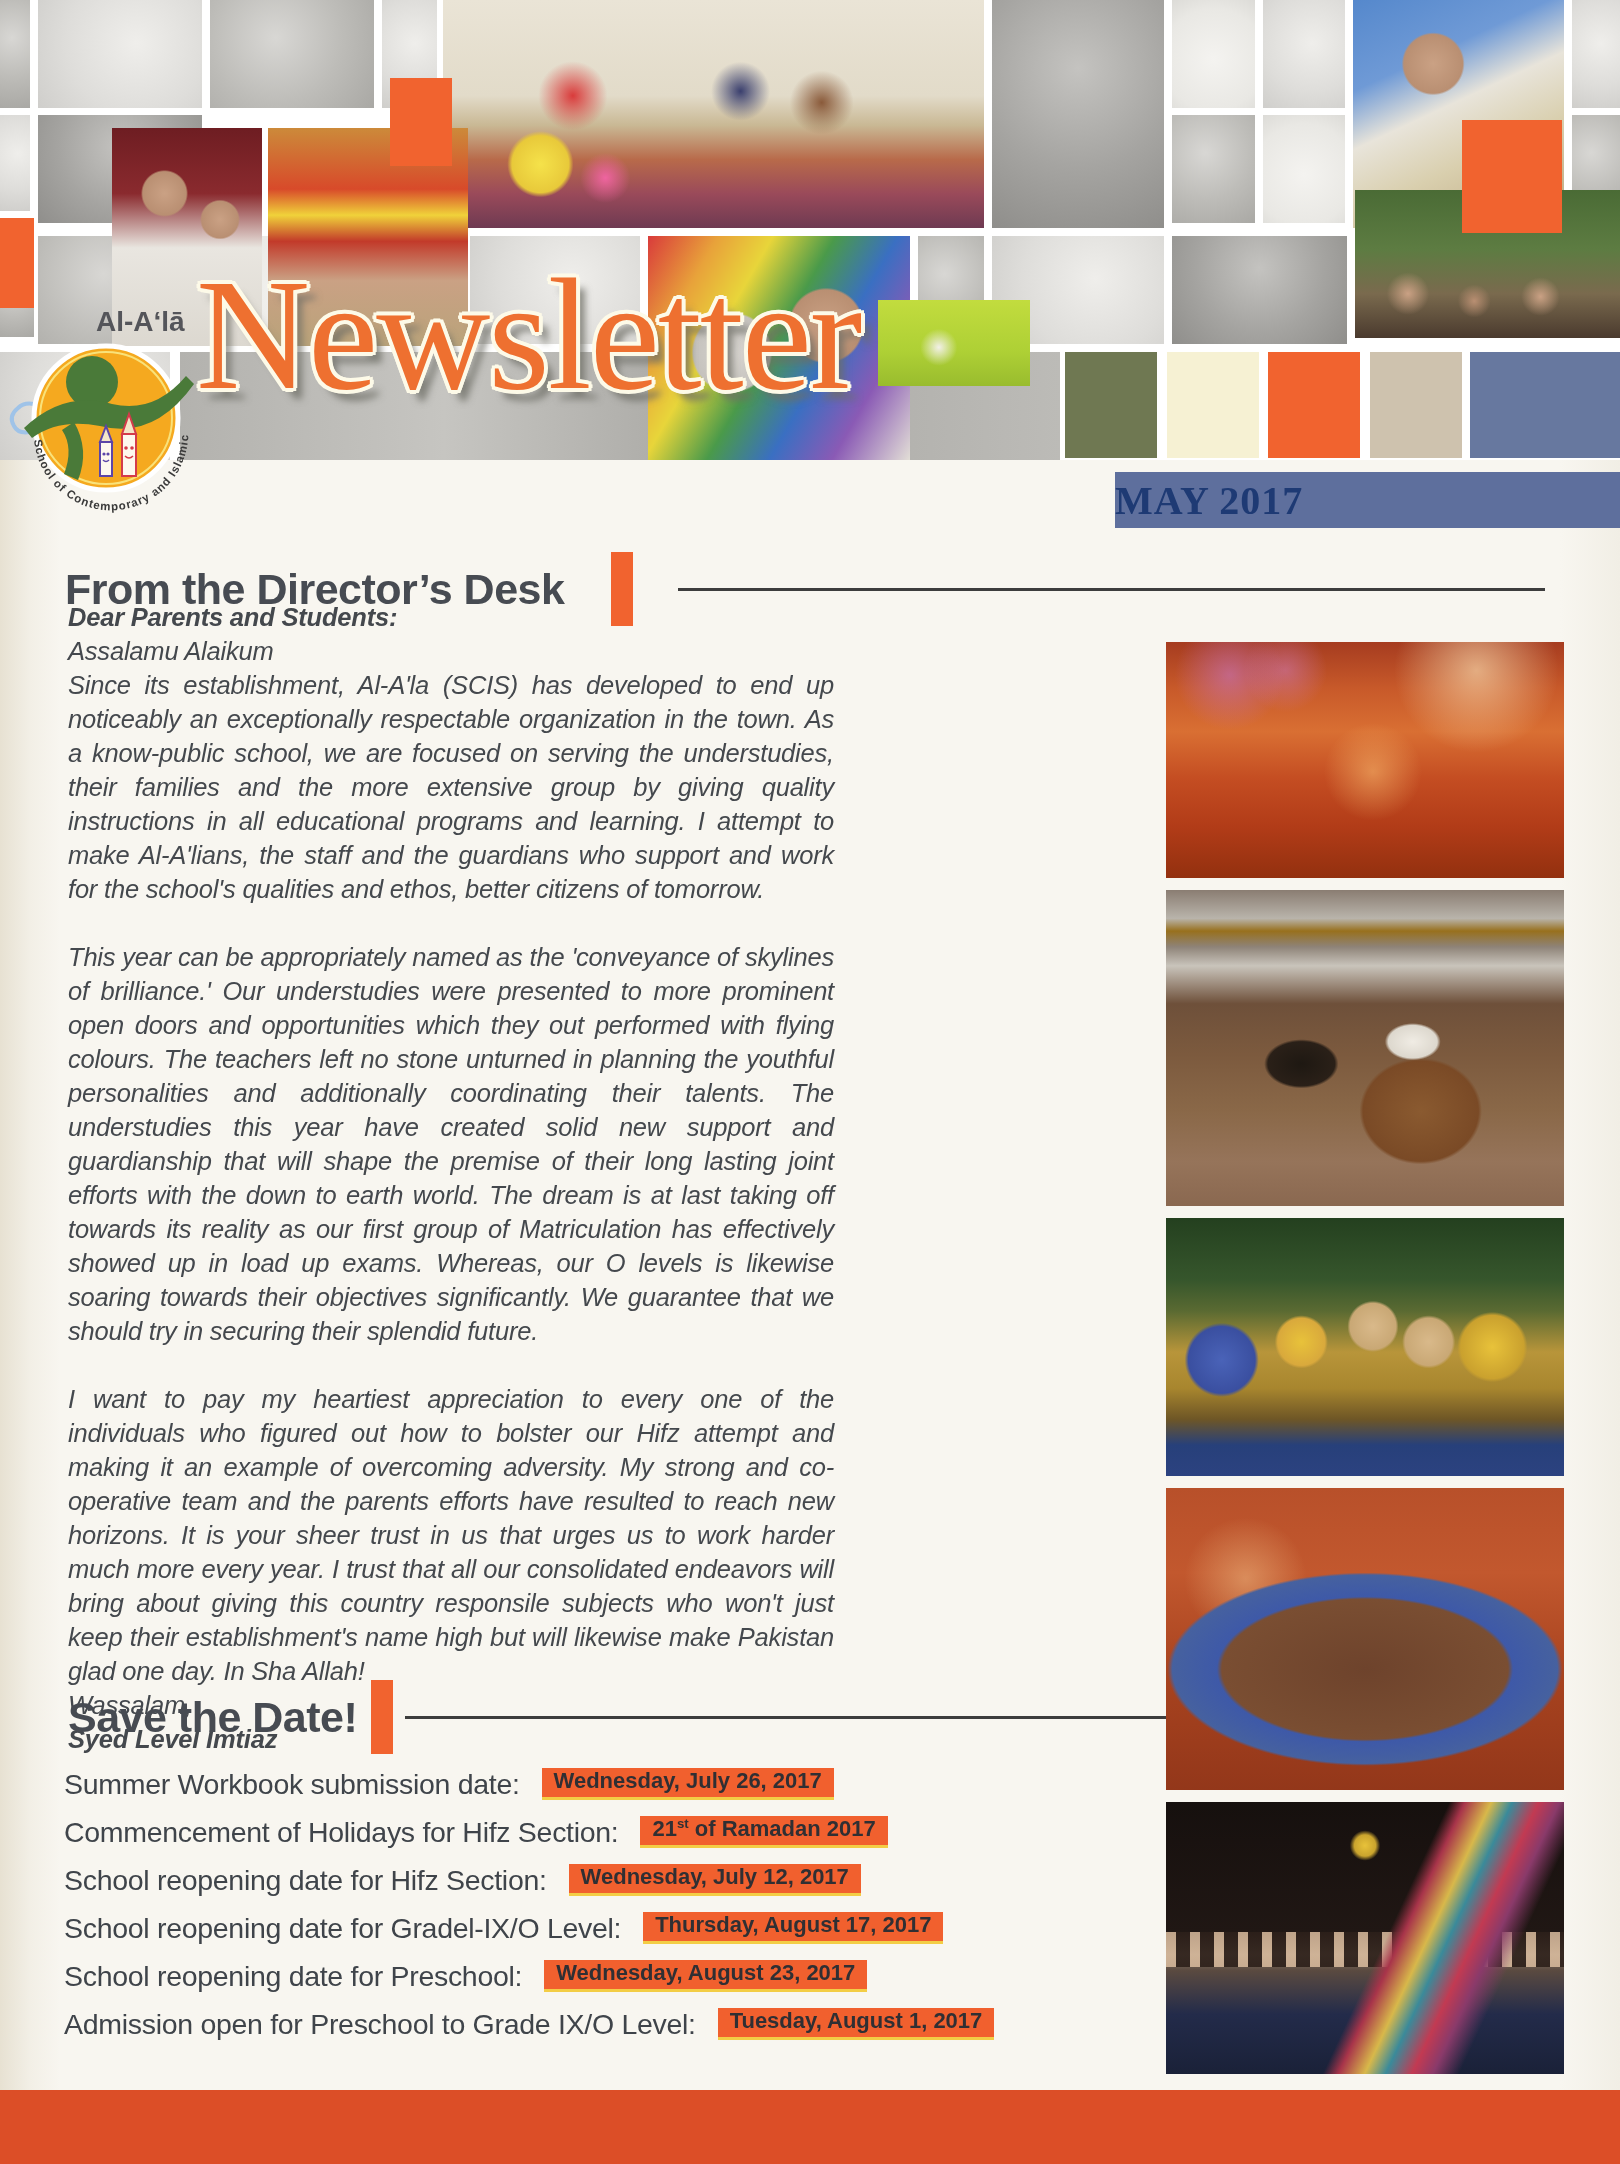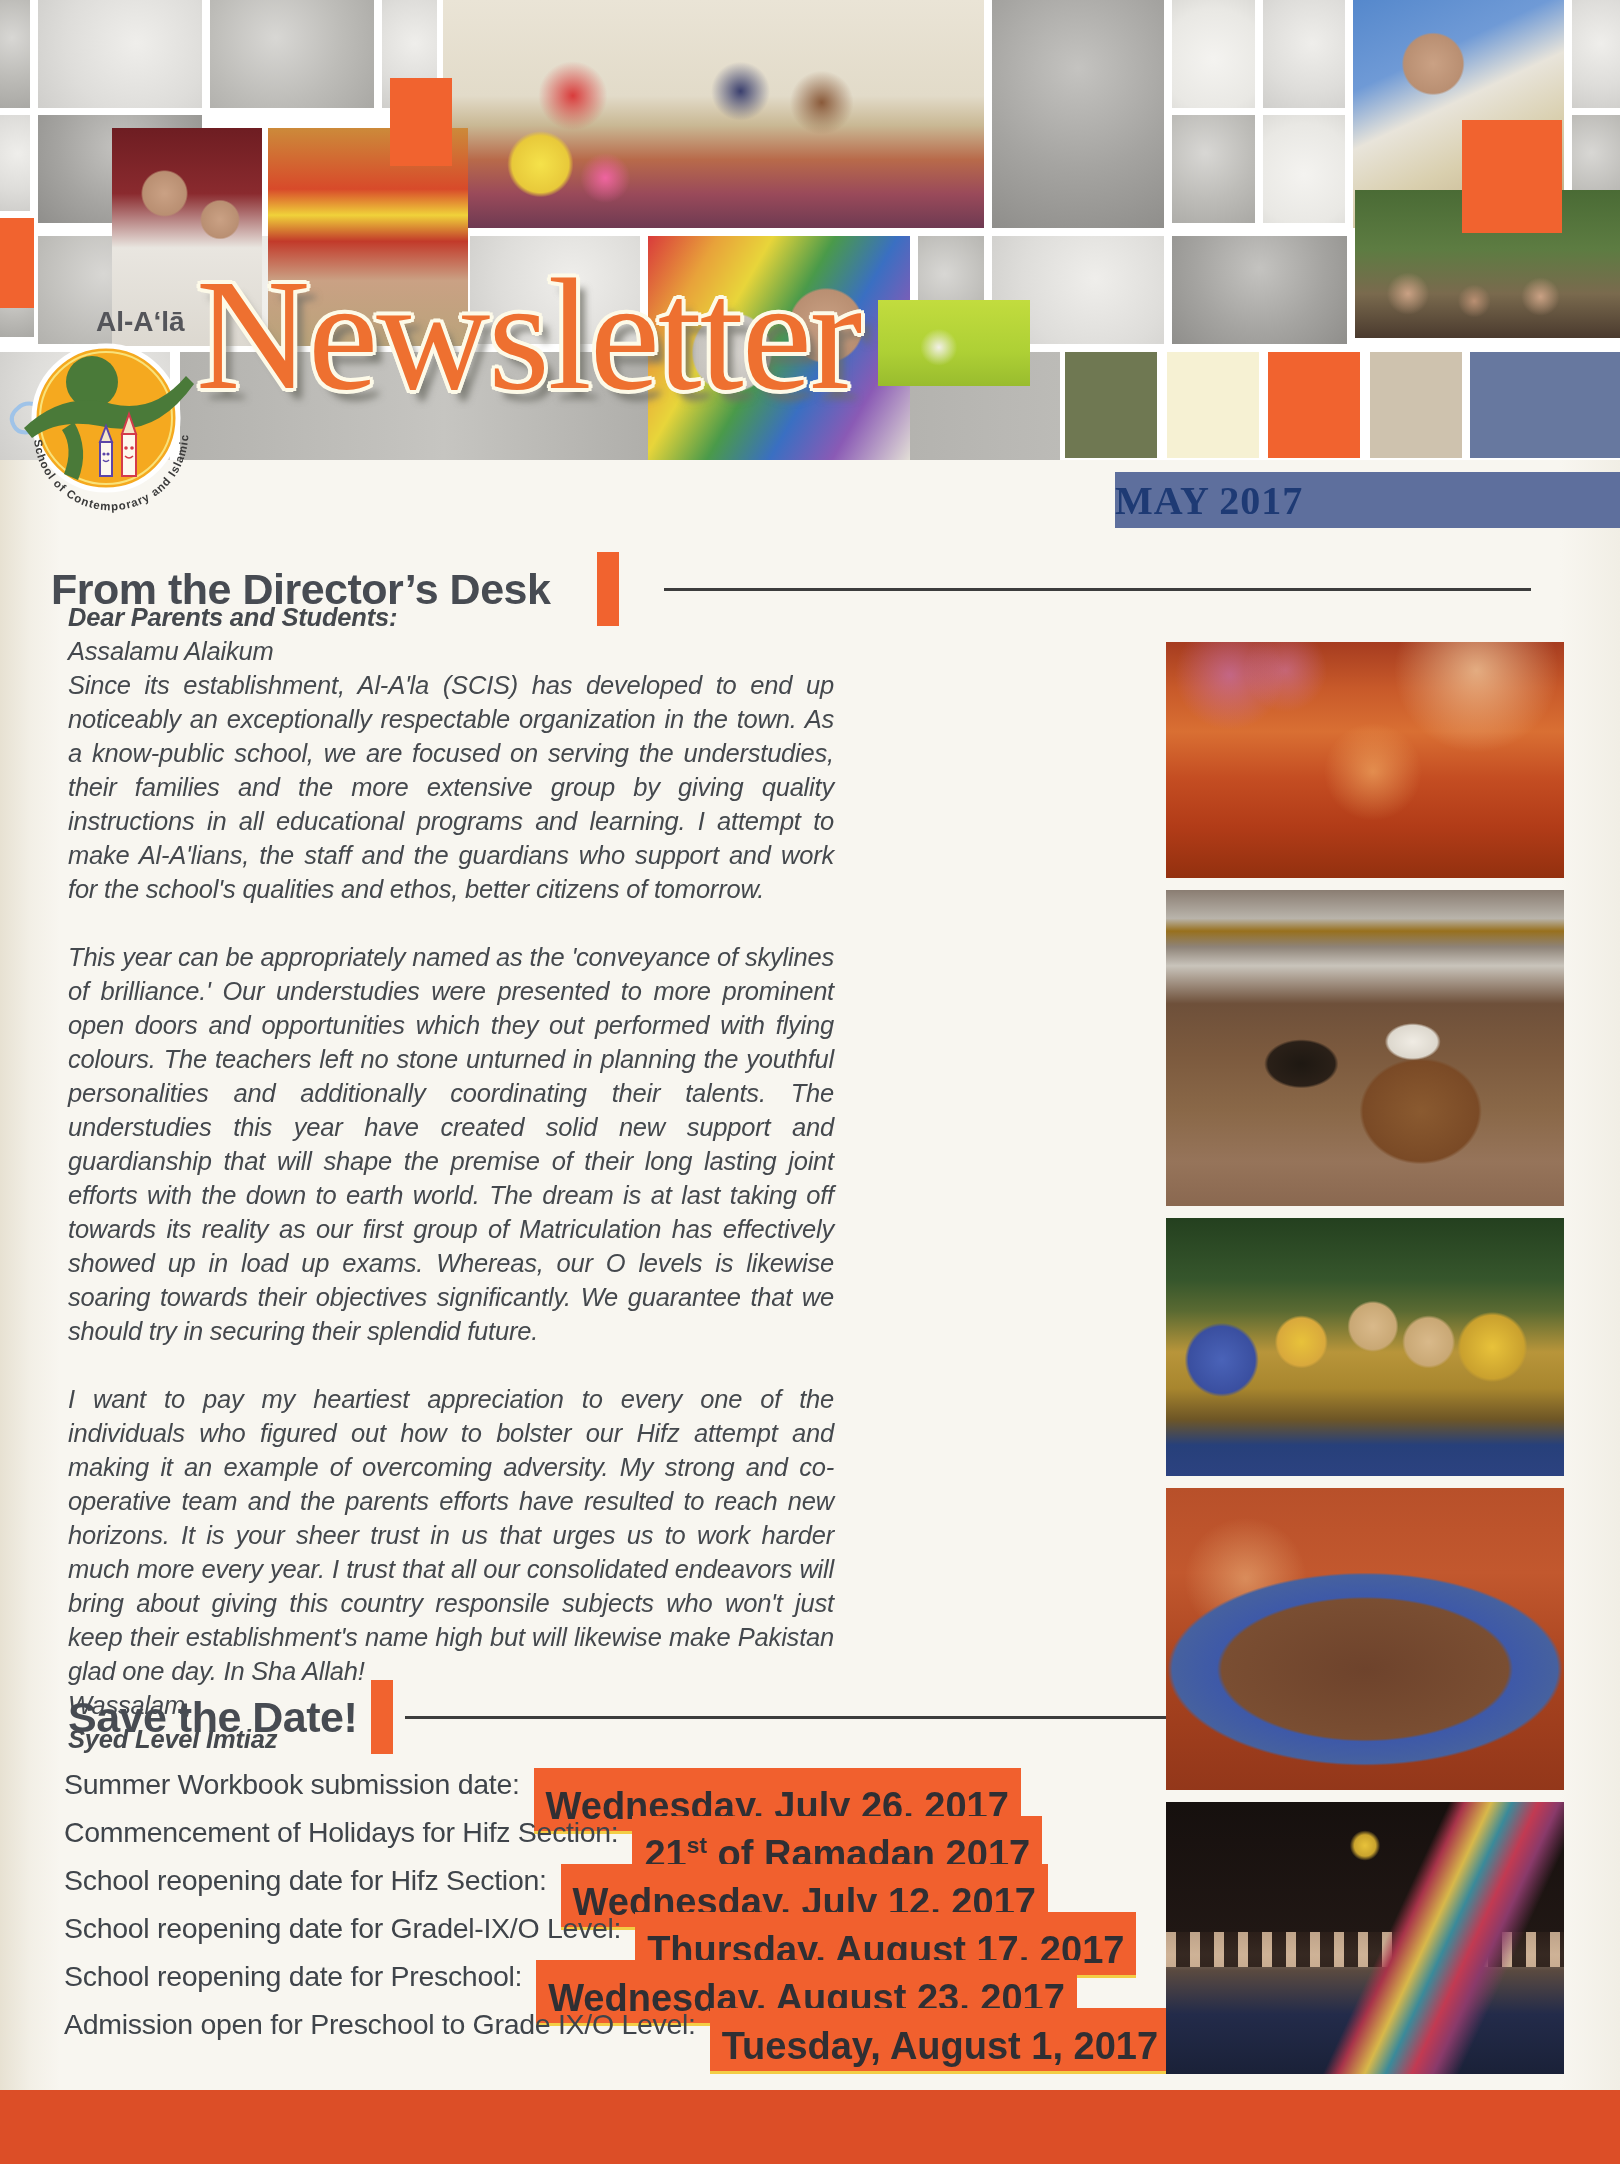--- a/index.html
+++ b/index.html
@@ -68,37 +68,37 @@
     background:#5e6f9d;display:flex;align-items:center;}
   #may-bar span{font-family:"Liberation Serif", serif;font-weight:bold;
     font-size:40px;color:#1e3a74;letter-spacing:1px;}
   #logo{position:absolute;left:4px;top:330px;}
 
   
   .section-head{position:absolute;display:flex;align-items:center;}
   .section-head h2{margin:0;font-size:43px;font-weight:bold;color:#474b52;letter-spacing:-0.5px;}
   .head-bar{width:22px;height:74px;background:#f1632f;margin-left:14px;flex:0 0 auto;}
   .head-rule{height:3px;background:#3d3d3d;margin-left:12px;flex:1 1 auto;}
-  #director-head{left:51px;top:552px;width:1480px;gap:33px;}
+  #director-head{left:65px;top:552px;width:1480px;gap:33px;}
   #save-head{left:68px;top:1680px;width:1480px;}
 
   
   #director-body{position:absolute;left:68px;top:600px;width:766px;
     color:#44484d;font-size:25.5px;line-height:34px;letter-spacing:-0.2px;font-style:italic;}
   #director-body .salutation{font-weight:bold;}
   #director-body p{margin:0 0 34px 0;text-align:justify;}
   #director-body .closing{margin:0;}
   #director-body .signature{font-weight:bold;}
 
   
   #events{position:absolute;left:64px;top:1768px;width:1120px;}
   .event{display:flex;align-items:flex-start;margin-bottom:10px;height:38px;}
   .event .lbl{color:#3f444a;font-size:28.5px;white-space:nowrap;letter-spacing:-0.3px;}
-  .event .hl{margin-left:14px;background:#f1602e;color:#302f33;font-weight:bold;
-    font-size:38px;padding:17px 12px 3px 12px;white-space:nowrap;
+  .event .hl{margin-left:22px;background:#f1602e;color:#302f33;font-weight:bold;
+    font-size:22px;padding:0 12px 3px 12px;white-space:nowrap;
     border-bottom:3px solid rgba(243,224,73,0.85);}
   .event .hl sup{font-size:60%;line-height:0;}
 
   
   .photo{position:absolute;left:1166px;width:398px;}
   #photo-classroom-celebration{top:642px;height:236px;background:
     radial-gradient(circle at 78% 12%,rgba(255,235,190,.6) 0%,transparent 22%),
     radial-gradient(circle at 16% 14%,rgba(200,120,210,.55) 0%,transparent 14%),
     radial-gradient(circle at 30% 12%,rgba(210,130,215,.45) 0%,transparent 12%),
     radial-gradient(circle at 52% 55%,rgba(255,200,120,.5) 0%,transparent 20%),

